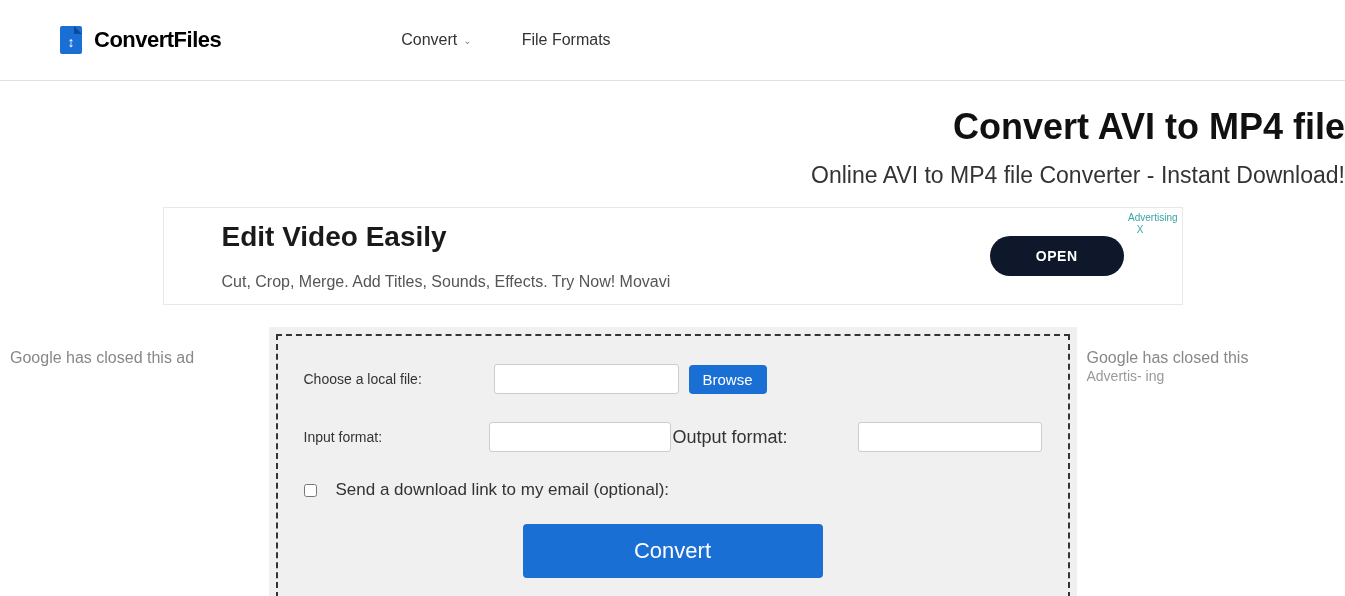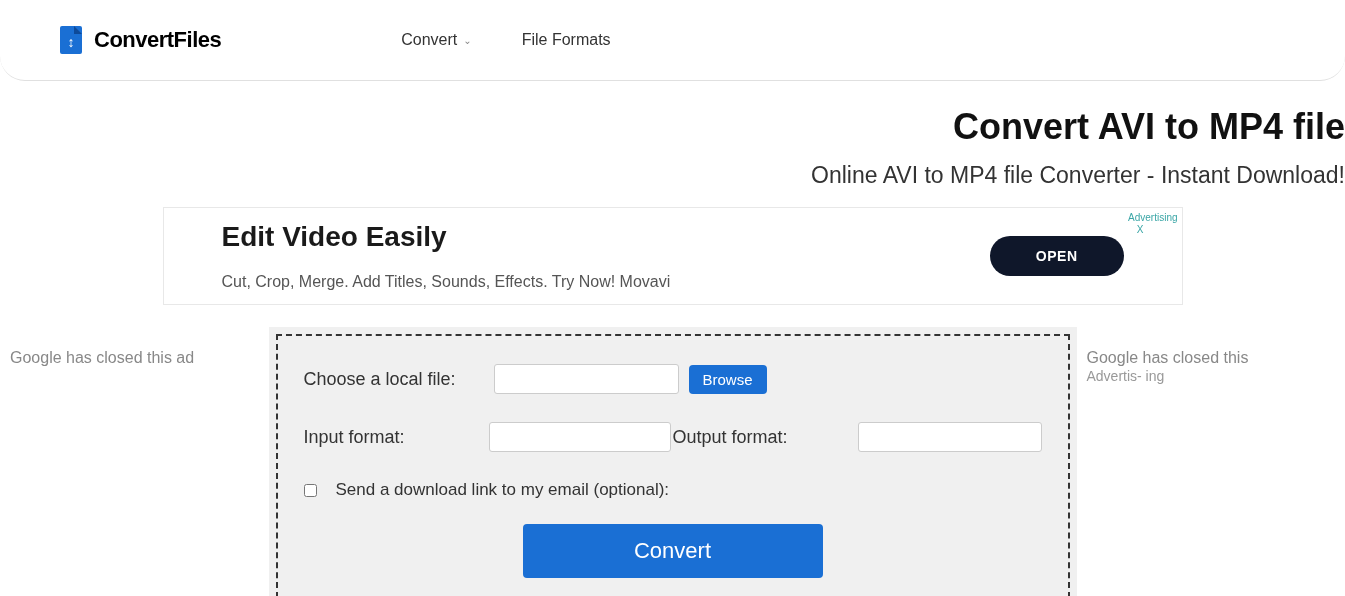--- a/index.html
+++ b/index.html
@@ -1,18 +1,18 @@
 <!DOCTYPE html>
 <html><head>
   <meta charset="utf-8">
   <style>
     * { margin: 0; padding: 0; box-sizing: border-box; }
     body { font-family: -apple-system, BlinkMacSystemFont, "Segoe UI", Arial, sans-serif; background: #fff; width: 1345px; height: 596px; overflow: hidden; }
     
-    .header { height: 81px; border-bottom: 1px solid #e0e0e0; display: flex; align-items: center; padding: 0 60px; border-radius: 25px; }
+    .header { height: 81px; border-bottom: 1px solid #e0e0e0; display: flex; align-items: center; padding: 0 60px; }
     .logo-wrap { display: flex; align-items: center; gap: 12px; }
     .logo-icon { width: 22px; height: 28px; background: #1a6fd4; border-radius: 2px; position: relative; }
     .logo-icon::before { content: ''; position: absolute; top: 0; right: 0; width: 8px; height: 8px; background: #0d4a9a; clip-path: polygon(0 0, 100% 100%, 0 100%); }
     .logo-icon::after { content: '↕'; color: #fff; position: absolute; top: 50%; left: 50%; transform: translate(-50%, -40%); font-size: 14px; font-weight: bold; }
     .logo-text { font-size: 22px; font-weight: 700; color: #000; letter-spacing: -0.5px; }
     .nav { display: flex; gap: 50px; margin-left: 180px; }
     .nav-item { font-size: 16px; color: #333; display: flex; align-items: center; gap: 6px; cursor: pointer; }
     .chevron { font-size: 10px; color: #888; }
     
     .container { width: 100%; padding-top: 25px; }
@@ -28,21 +28,21 @@
     .ad-x { position: absolute; top: 16px; right: 38px; font-size: 10px; color: #3aa6a6; cursor: pointer; }
     
     .main-row { display: flex; align-items: flex-start; }
     .side-ad { flex: 1; padding: 22px 10px; text-align: left; }
     .side-ad-text { font-size: 16px; color: #888; }
     .side-ad-small { font-size: 14px; color: #999; margin-top: 2px; line-height: 1.1; }
     
     .form-wrapper { width: 808px; background: #f0f0f0; padding: 7px; margin: 0 auto; }
     .form-box { border: 2px dashed #333; padding: 28px 26px 18px 26px; }
     .form-row { display: flex; align-items: center; margin-bottom: 28px; }
-    .form-label { font-size: 18px; color: #333; width: 190px; }
+    .form-label { font-size: 14px; color: #333; width: 190px; }
     .form-input { height: 30px; border: 1px solid #ccc; border-radius: 3px; background: #fff; }
     .file-input { width: 185px; }
     .browse-btn { background: #1a6fd4; color: #fff; border: none; border-radius: 4px; padding: 6px 14px; font-size: 15px; margin-left: 10px; cursor: pointer; }
     .format-row { display: flex; align-items: center; margin-bottom: 28px; }
     .format-input { width: 185px; }
     .out-label { font-size: 18px; color: #333; margin-left: 2px; width: 190px; }
     .out-input { width: 187px; margin-left: auto; }
     .checkbox-row { display: flex; align-items: center; gap: 19px; margin-bottom: 24px; }
     .checkbox-label { font-size: 17px; color: #333; }
     .convert-btn { display: block; margin: 0 auto; background: #1a6fd4; color: #fff; border: none; width: 300px; height: 54px; font-size: 22px; border-radius: 4px; cursor: pointer; }

